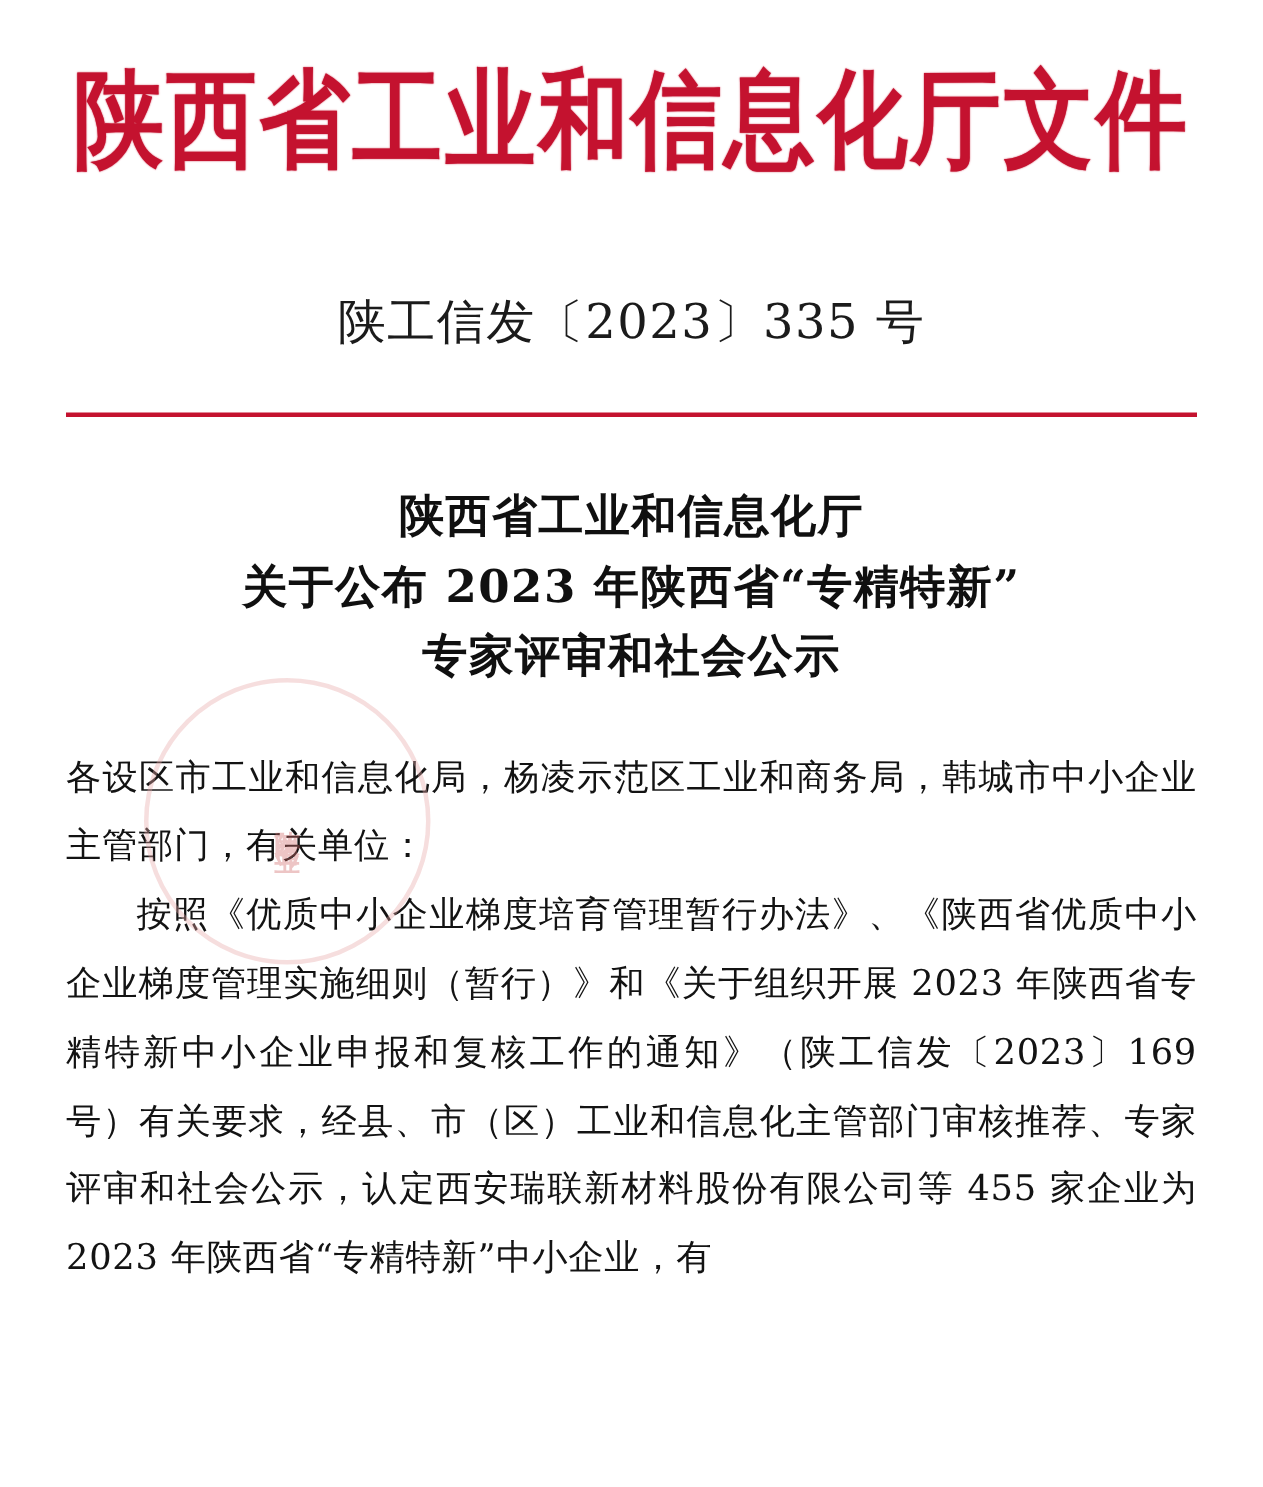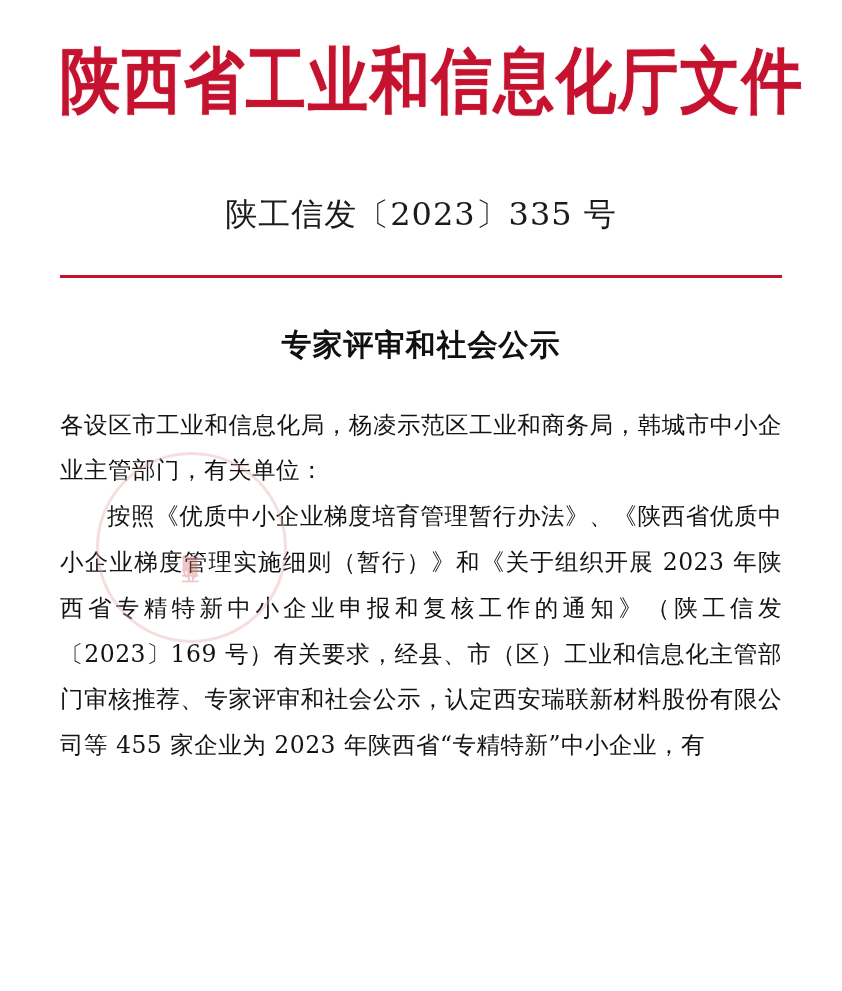--- a/index.html
+++ b/index.html
@@ -12,21 +12,21 @@
     background: #ffffff;
     font-family: "DejaVu Serif", "Liberation Serif", serif;
     overflow: hidden;
     position: relative;
   }
   .page {
     position: relative;
     width: 842px;
     height: 991px;
     box-sizing: border-box;
-    padding: 0 60px;
+    padding: 0 44px;
   }
 
   
   .masthead {
     text-align: center;
     padding-top: 34px;
     color: #c4122f;
     font-family: "DejaVu Serif", "Liberation Serif", serif;
     font-weight: bold;
     font-size: 60px;
@@ -122,20 +122,22 @@
 
 <div class="page">
 
   <div class="masthead">陕西省工业和信息化厅文件</div>
 
   <div class="doc-number">陕工信发〔2023〕335 号</div>
 
   <div class="divider"></div>
 
   <div class="title-block">
+    <div class="title-line">陕西省工业和信息化厅</div>
+    <div class="title-line">关于公布 2023 年陕西省“专精特新”</div>
     <div class="title-line">专家评审和社会公示</div>
   </div>
 
   <div class="seal">
     <div class="seal-inner">陕西省工业</div>
   </div>
 
   <div class="body-text">
     <p class="para">各设区市工业和信息化局，杨凌示范区工业和商务局，韩城市中小企业主管部门，有关单位：</p>
     <p class="para indent">按照《优质中小企业梯度培育管理暂行办法》、《陕西省优质中小企业梯度管理实施细则（暂行）》和《关于组织开展 2023 年陕西省专精特新中小企业申报和复核工作的通知》（陕工信发〔2023〕169 号）有关要求，经县、市（区）工业和信息化主管部门审核推荐、专家评审和社会公示，认定西安瑞联新材料股份有限公司等 455 家企业为 2023 年陕西省“专精特新”中小企业，有</p>

